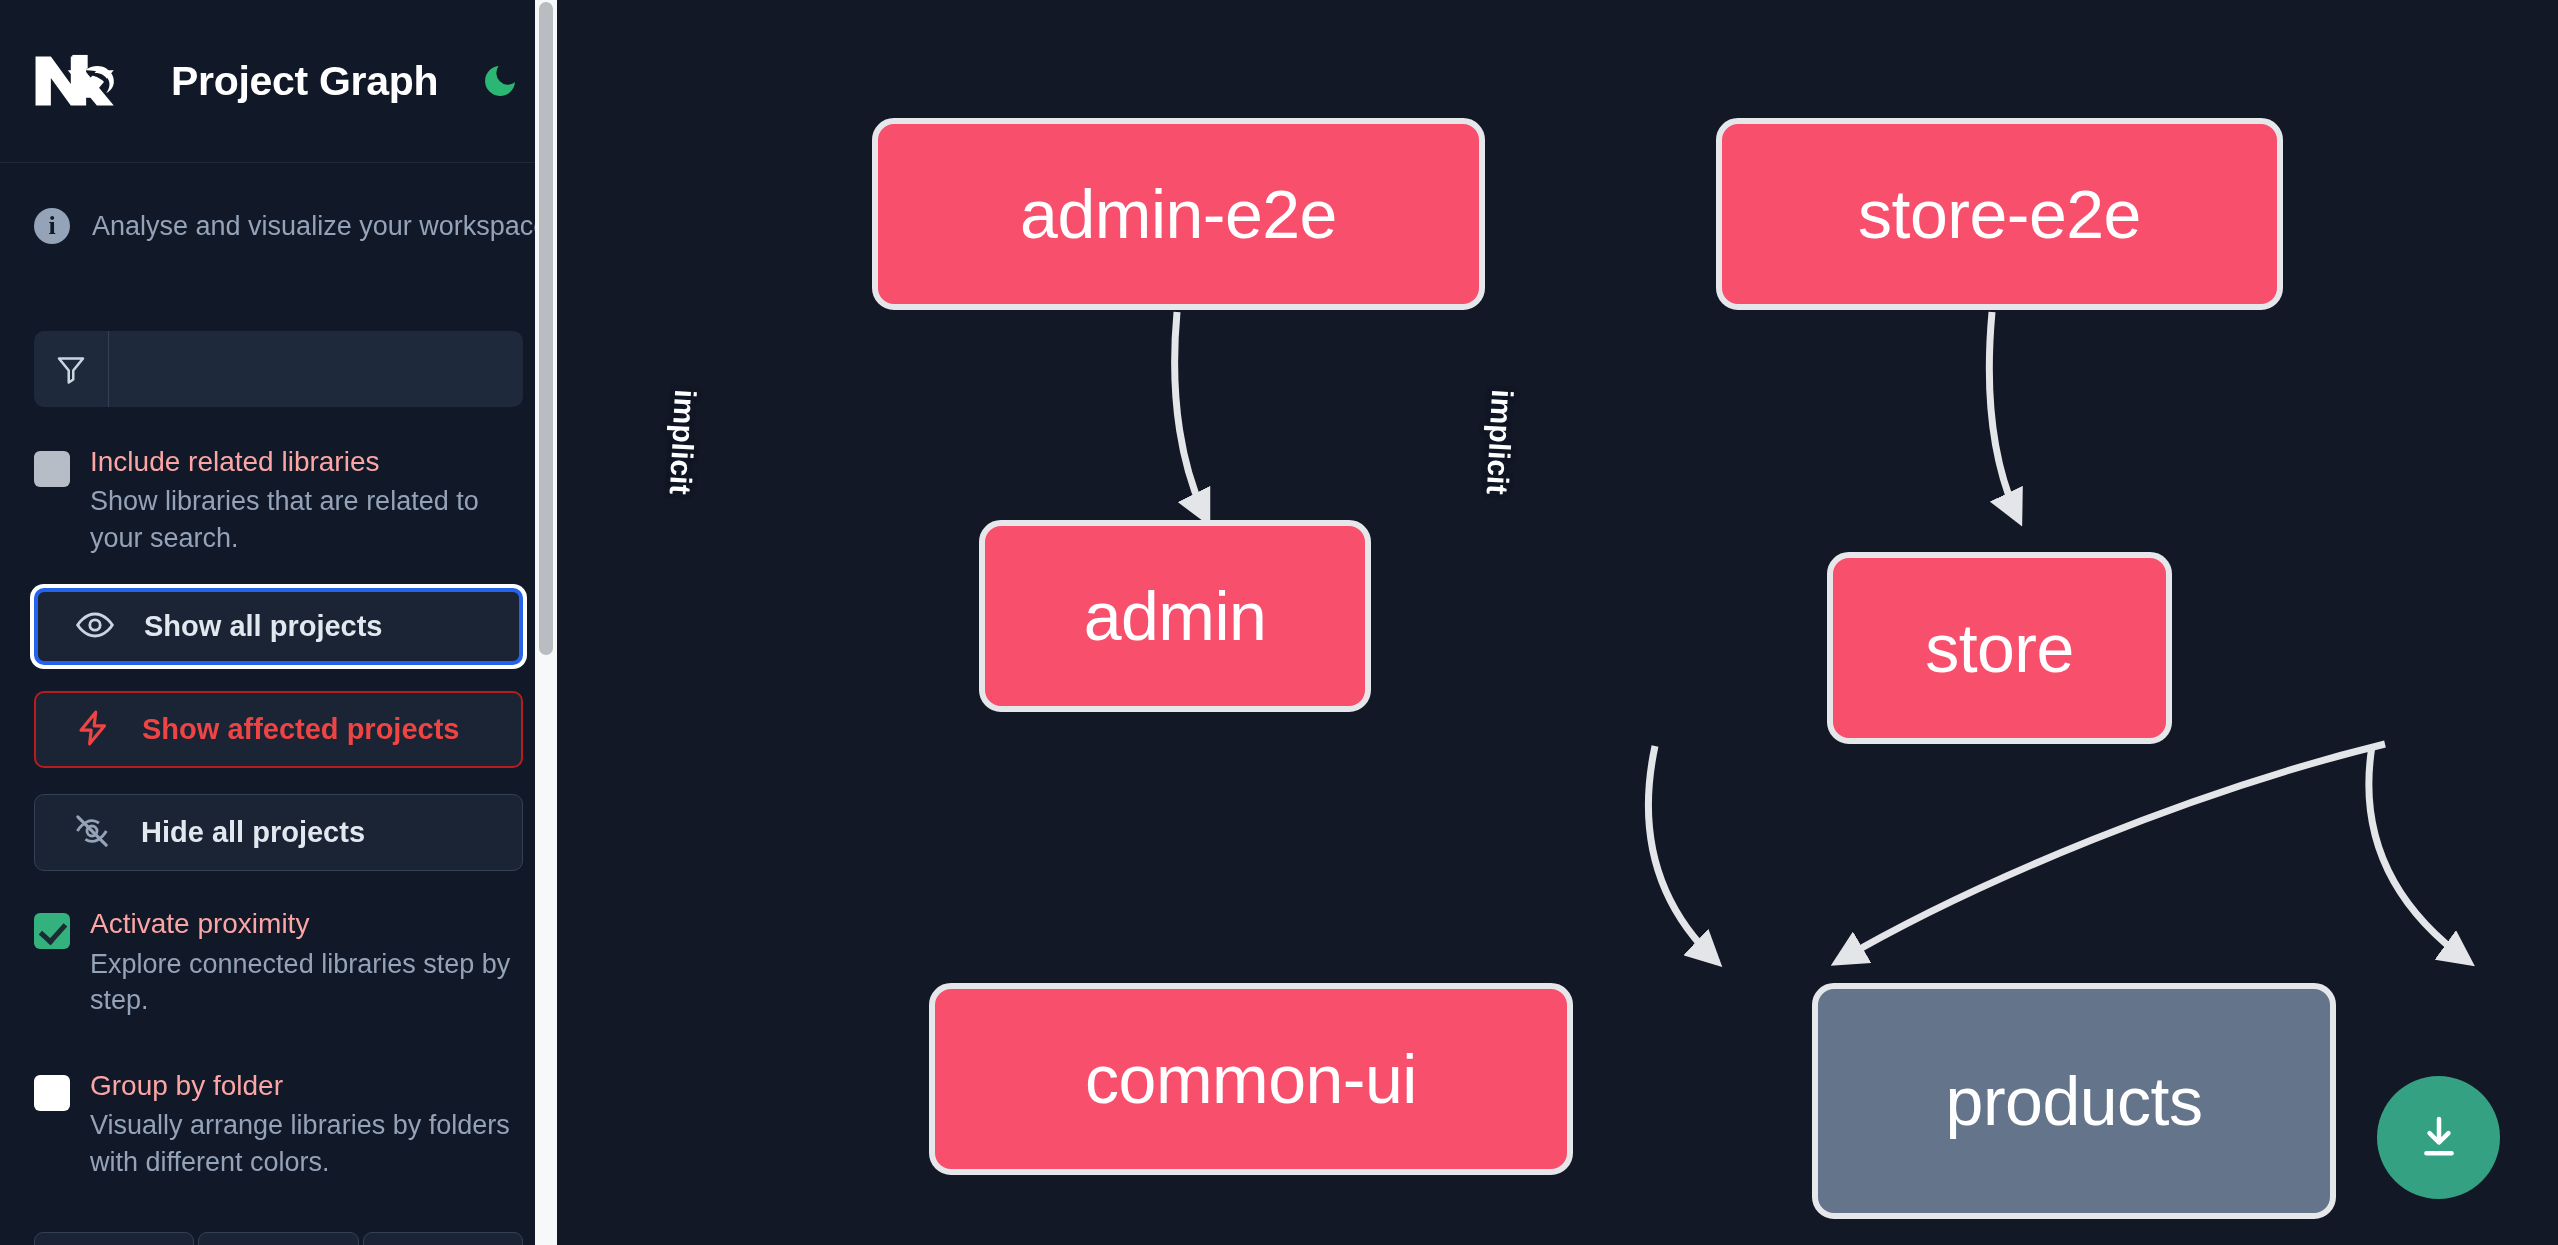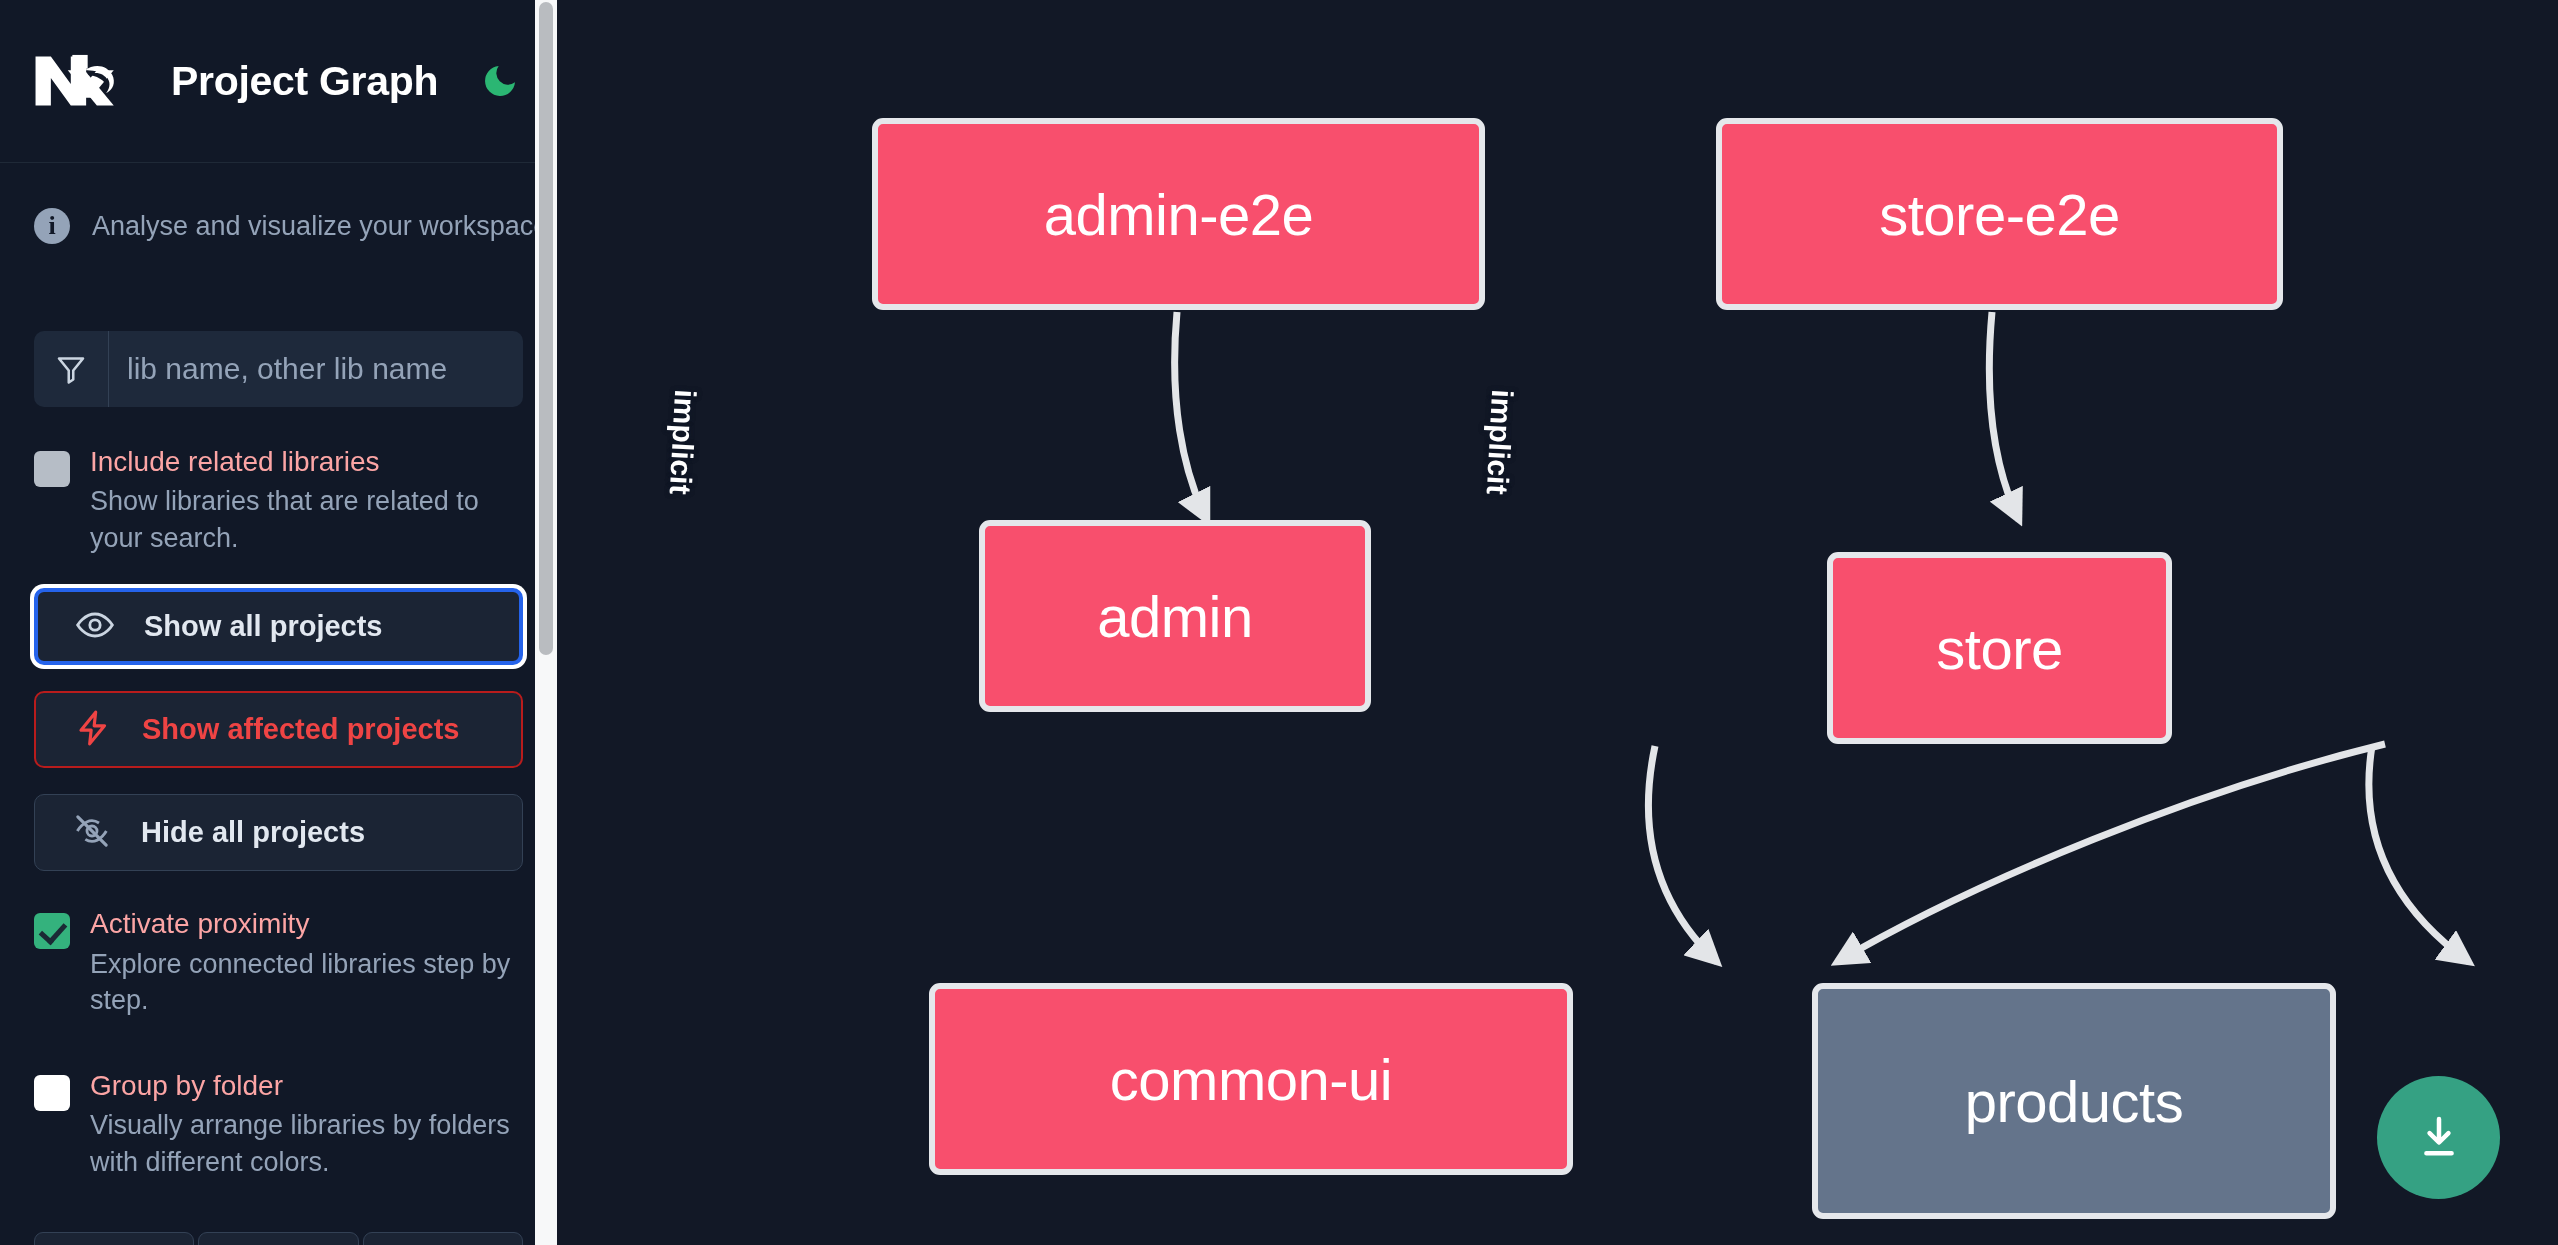--- a/index.html
+++ b/index.html
@@ -199,27 +199,27 @@
   
   .graph {
     position: relative;
     flex: 1 1 auto;
     height: 1245px;
     background: #121826;
     overflow: hidden;
   }
   .node {
     position: absolute;
-    border-radius: 11px;
+    border-radius: 22px;
     border: 6px solid #e5e7eb;
     display: flex;
     align-items: center;
     justify-content: center;
     color: #ffffff;
-    font-size: 58px;
+    font-size: 68px;
     font-weight: 400;
     letter-spacing: -0.5px;
     cursor: pointer;
     box-sizing: border-box;
   }
   .node.pink { background: #f84f6d; }
   .node.grey { background: #64748b; }
 
   .edge-label {
     position: absolute;
@@ -278,21 +278,20 @@
         <div class="info-icon">i</div>
         <div class="tagline-text">Analyse and visualize your workspace.</div>
       </div>
 
       <div class="filter-row">
         <div class="filter-icon-box">
           <svg width="36" height="36" viewBox="0 0 24 24" aria-hidden="true">
             <path fill="none" stroke="#cbd5e1" stroke-width="1.7" stroke-linejoin="round" d="M4 5h16l-6.5 8v6l-3 2v-8z"></path>
           </svg>
         </div>
-        <input class="filter-input" type="text" placeholder="lib name, other lib name" style="">
       </div>
 
       <div class="check-block">
         <div class="cb-col">
           <span class="checkbox grey"></span>
         </div>
         <div>
           <div class="check-title">Include related libraries</div>
           <div class="check-desc">Show libraries that are related to your search.</div>
         </div>

